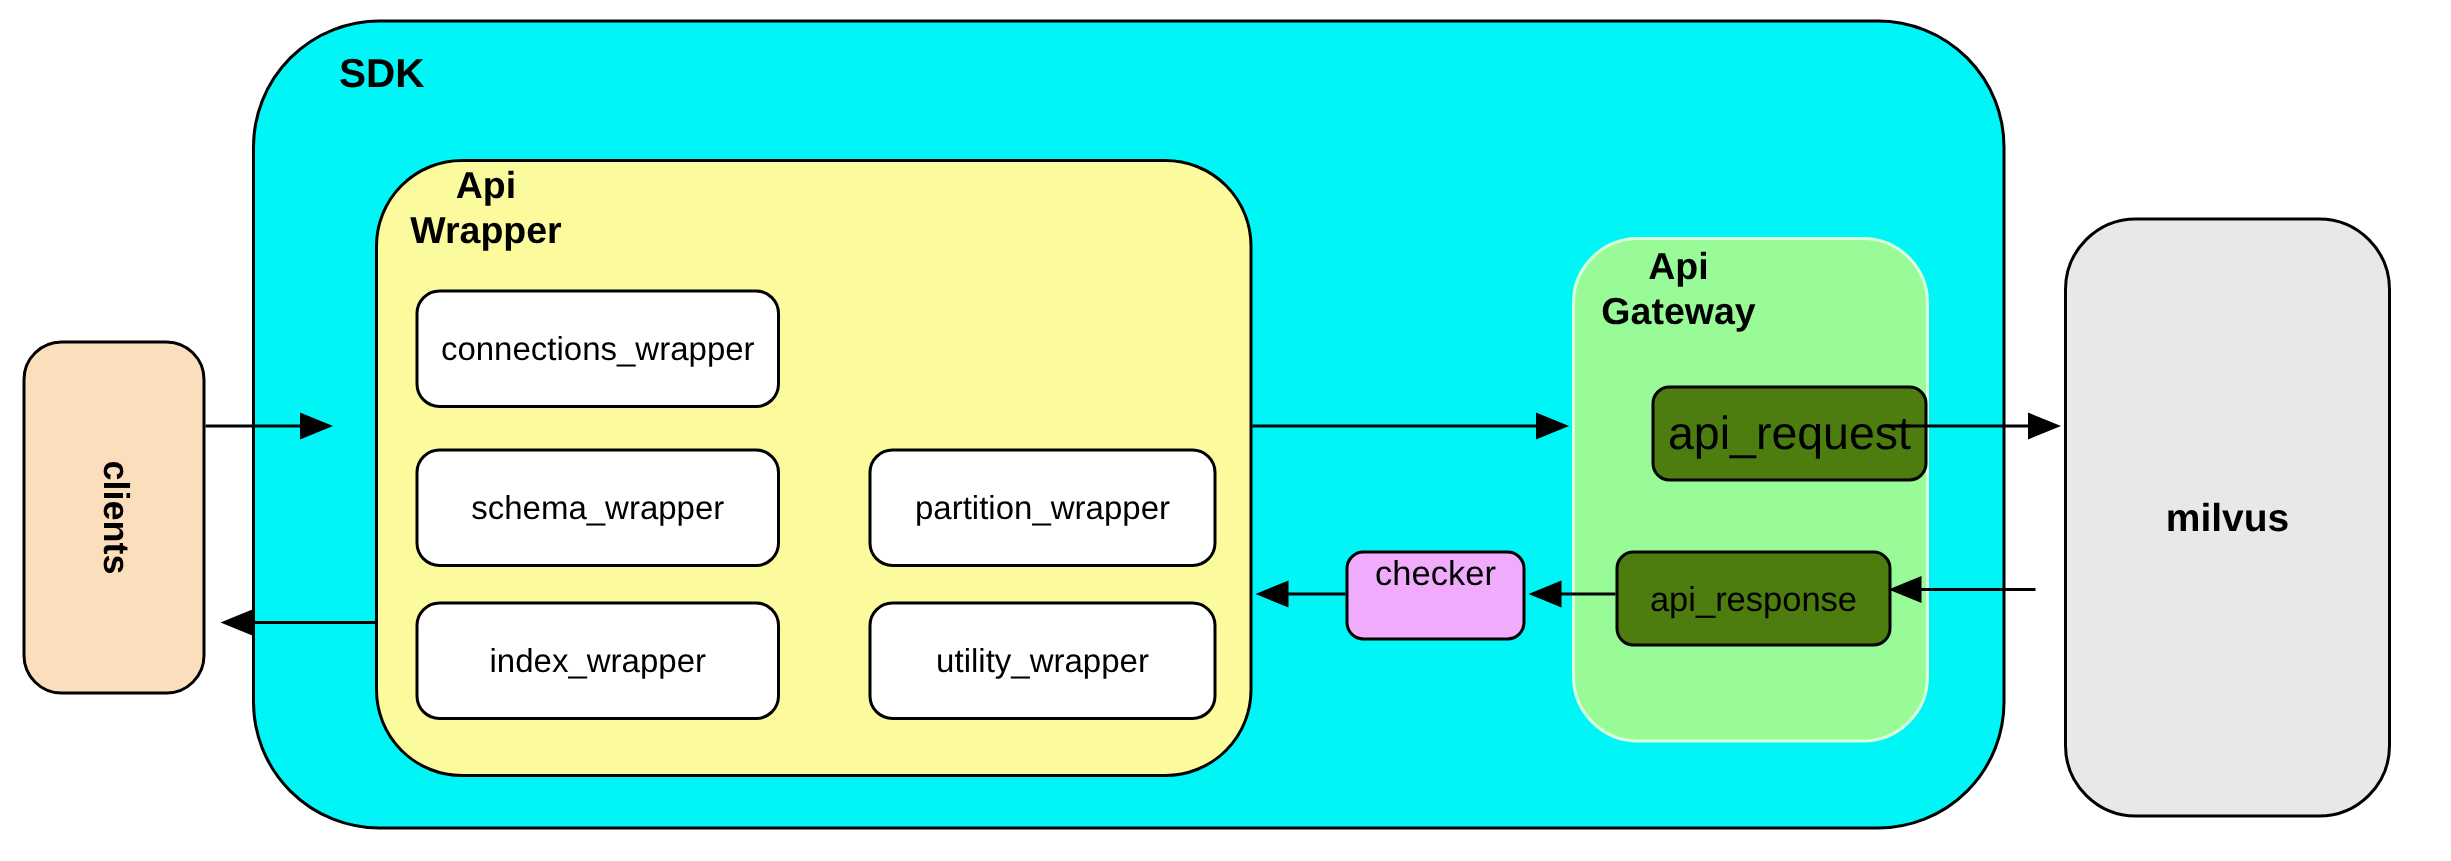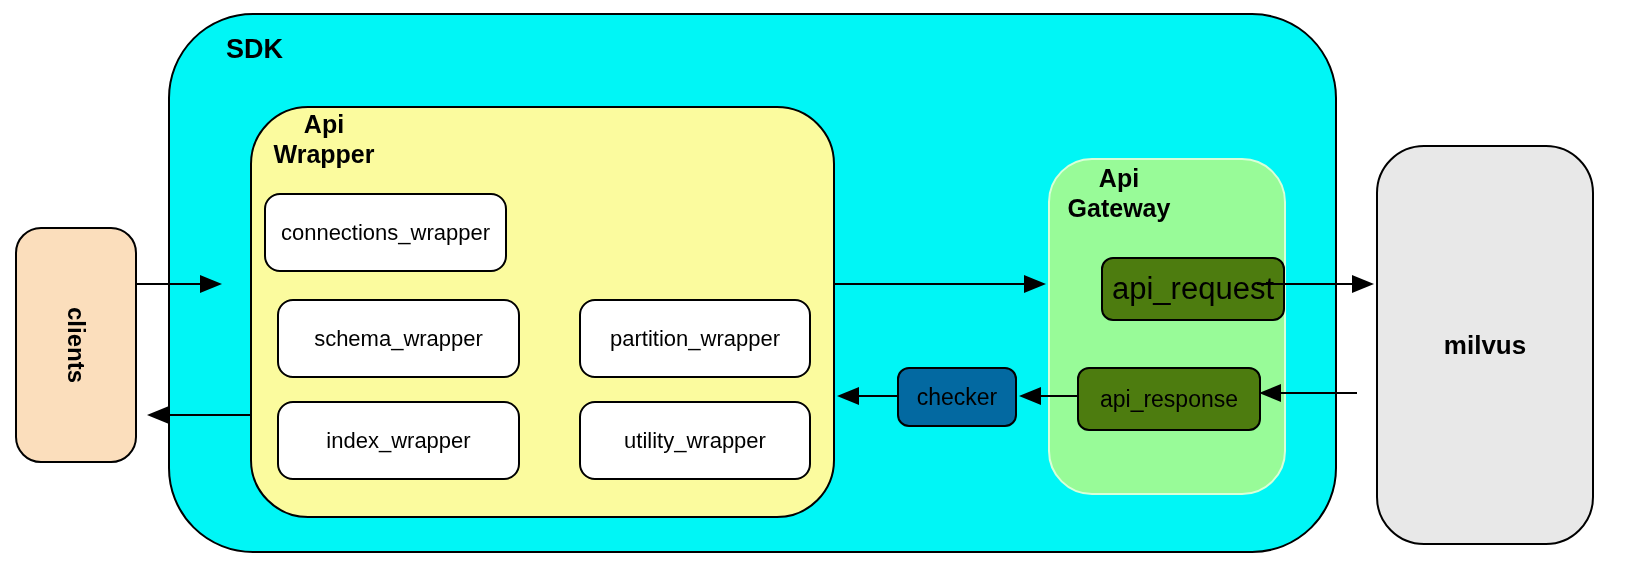--- a/index.html
+++ b/index.html
@@ -23,43 +23,43 @@
 
   
   .apiwrapper { left:250px; top:106px; width:585px; height:412px;
                 background:#FBFB9E; border:2px solid #000; border-radius:58px; z-index:2; }
   .apiwrapper-label { position:absolute; left:258px; top:110px; width:132px; text-align:center;
                       font-size:25px; font-weight:bold; line-height:1.18; white-space:pre-line; z-index:6; }
 
   
   .mod { position:absolute; background:#fff; border:2.5px solid #000; border-radius:16px;
          display:flex; align-items:center; justify-content:center; font-size:22px; z-index:3; }
-  .mod-0 { left:264px; top:193px; width:239px; height:75px; }
+  .mod-0 { left:277px; top:193px; width:239px; height:75px; }
   .mod-1 { left:579px; top:193px; width:228px; height:75px; }
   .mod-2 { left:277px; top:299px; width:239px; height:75px; }
   .mod-3 { left:579px; top:299px; width:228px; height:75px; }
   .mod-4 { left:277px; top:401px; width:239px; height:75px; }
   .mod-5 { left:579px; top:401px; width:228px; height:75px; }
 
   
   .gateway { left:1048px; top:158px; width:238px; height:337px;
              background:#98FB98; border:2px solid #D8FFD8; border-radius:44px; z-index:2; }
   .gateway-label { position:absolute; left:1058px; top:164px; width:122px; text-align:center;
                    font-size:25px; font-weight:bold; line-height:1.18; white-space:pre-line; z-index:6; }
   .req { position:absolute; left:1077px; top:257px; width:180px; height:60px;
          background:#4d7c0f; border:2.5px solid #000; border-radius:12px;
          display:flex; align-items:center; justify-content:center; font-size:31px; z-index:3;margin-left:24px; }
   .res { position:absolute; left:1077px; top:367px; width:180px; height:60px;
          background:#4d7c0f; border:2.5px solid #000; border-radius:12px;
          display:flex; align-items:center; justify-content:center; font-size:23px; z-index:3; }
 
   
   .checker { left:897px; top:367px; width:120px; height:60px;
-             background:#0369a1; border:2.5px solid #000; border-radius:12px; z-index:3;
-             display:flex; align-items:center; justify-content:center; font-size:23px; }
+             background:#f0abfc; border:2.5px solid #000; border-radius:12px; z-index:3;
+             display:flex; justify-content:center; font-size:23px; }
 
   
   .milvus { left:1376px; top:145px; width:218px; height:400px;
             background:#E8E8E8; border:2px solid #000; border-radius:48px; z-index:2;
             display:flex; align-items:center; justify-content:center;
             font-size:26px; font-weight:bold; }
 
   
   .arrow { position:absolute; height:18px; z-index:5; }
   .arrow .shaft { position:absolute; top:8px; height:2px; background:#000; }

